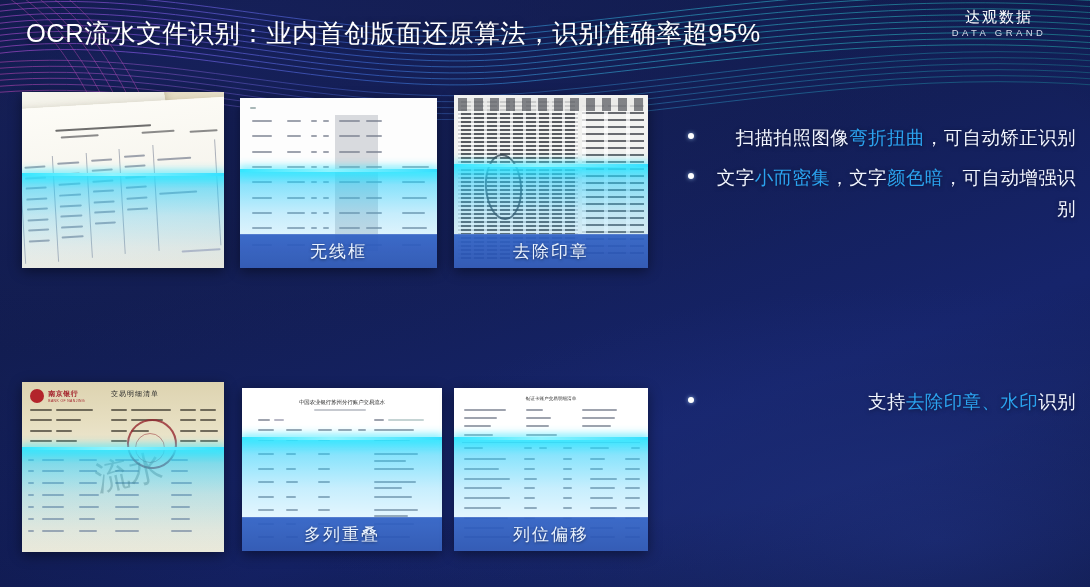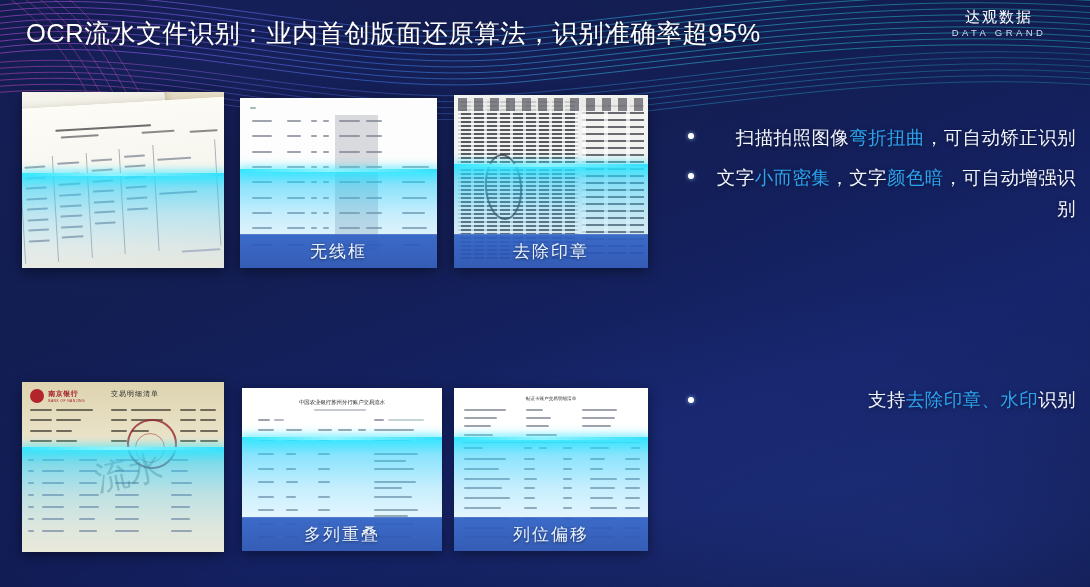--- a/index.html
+++ b/index.html
@@ -516,21 +516,21 @@
           <div class="btext"><span>扫描拍照图像</span><span class="hl">弯折扭曲</span><span>，可自动矫正识别</span></div>
         </div>
         <div class="bullet">
           <span class="dot"></span>
           <div class="btext"><span>文字</span><span class="hl">小而密集</span><span>，文字</span><span class="hl">颜色暗</span><span>，可自动增强识别</span></div>
         </div>
       </div>
   </div>
 
   <div class="bullets" style="left:686px;top:386px;width:392px;">
-    <div class="bgroup" id="group-1" style="position:relative;font-family:Liberation Mono, monospace;">
+    <div class="bgroup" id="group-1" style="position:relative;">
         <div class="bullet">
           <span class="dot"></span>
           <div class="btext"><span>支持</span><span class="hl">去除印章、水印</span><span>识别</span></div>
         </div>
       </div>
   </div>
 
 </div>
 
 </body></html>

